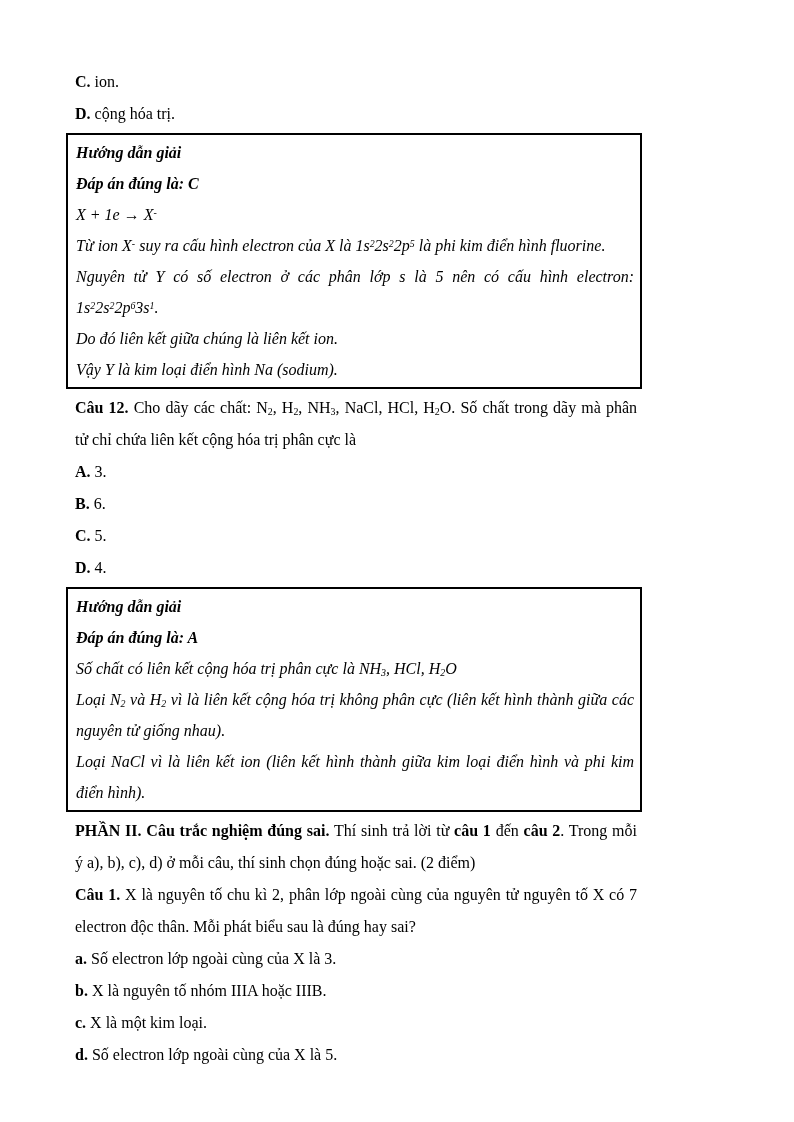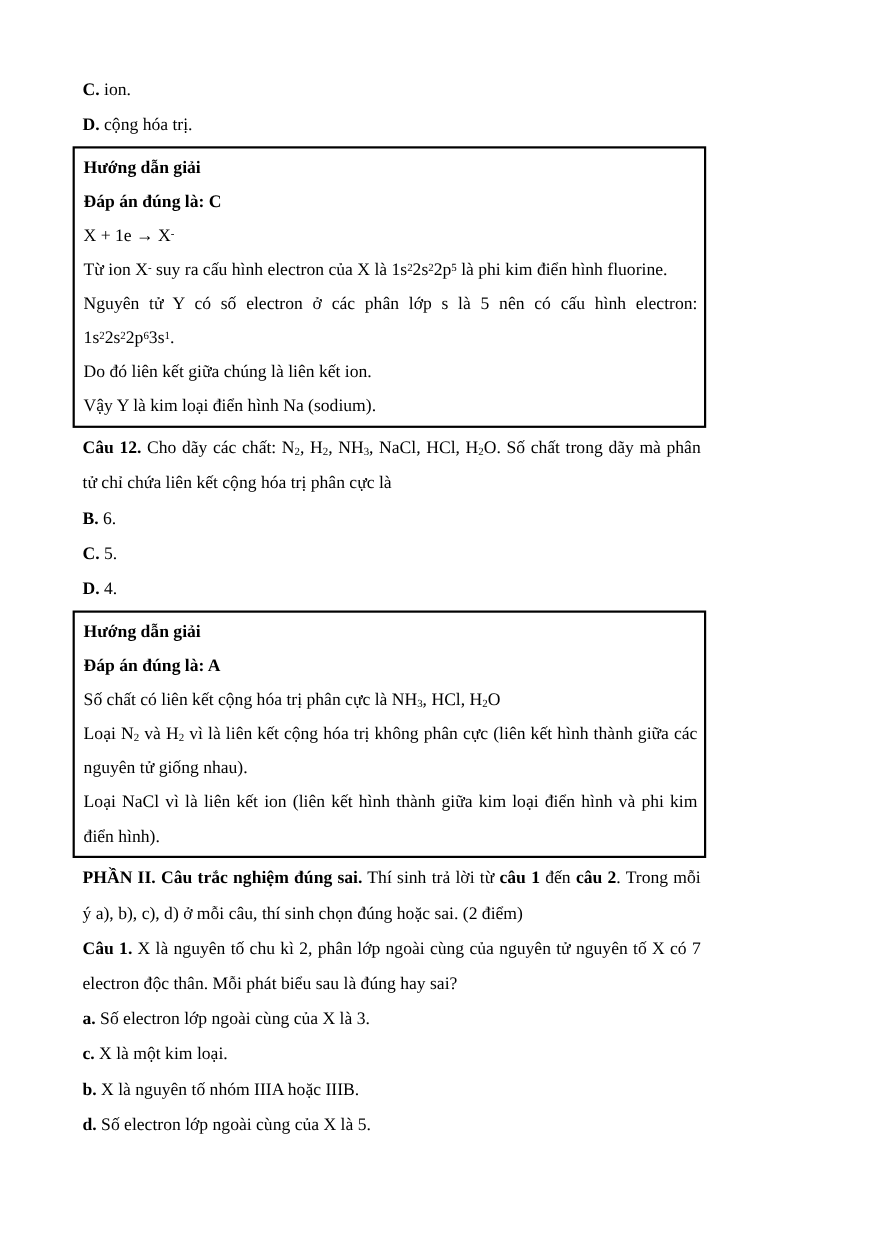--- a/index.html
+++ b/index.html
@@ -26,21 +26,21 @@
     text-align: justify;
     text-align-last: justify;
   }
   .line.last { text-align-last: left; }
   .solution-box {
     border: 2px solid #000000;
     margin: 3px 0;
     padding: 2px 6px 2px 8px;
     box-sizing: border-box;
   }
-  .solution-box .line { line-height: 31px; }
+  .solution-box .line { line-height: 31px; font-style: italic; }
   .b { font-weight: bold; }
   .i { }
   sup, sub {
     font-size: 0.62em;
     line-height: 0;
   }
   sup { vertical-align: baseline; position: relative; top: -0.45em; }
   sub { vertical-align: baseline; position: relative; top: 0.22em; }
 </style>
 </head>
@@ -75,20 +75,23 @@
         </div>
         <div class="para">
           <div class="line last"><span>Vậy Y là kim loại điển hình Na (sodium).</span></div>
         </div>
       </div>
       <div class="para outer">
         <div class="line"><span class="b">Câu 12.</span><span> Cho dãy các chất: N</span><sub>2</sub><span>, H</span><sub>2</sub><span>, NH</span><sub>3</sub><span>, NaCl, HCl, H</span><sub>2</sub><span>O. Số chất trong dãy mà phân</span></div>
         <div class="line last"><span>tử chỉ chứa liên kết cộng hóa trị phân cực là</span></div>
       </div>
       <div class="para outer">
+        <div class="line last"><span class="b">A.</span><span> 3.</span></div>
+      </div>
+      <div class="para outer">
         <div class="line last"><span class="b">B.</span><span> 6.</span></div>
       </div>
       <div class="para outer">
         <div class="line last"><span class="b">C.</span><span> 5.</span></div>
       </div>
       <div class="para outer">
         <div class="line last"><span class="b">D.</span><span> 4.</span></div>
       </div>
       <div class="solution-box" style="border-color: rgb(0, 0, 0);">
         <div class="para">
@@ -114,22 +117,22 @@
         <div class="line last"><span class="i">ý a), b), c), d) ở mỗi câu, thí sinh chọn đúng hoặc sai. (2 điểm)</span></div>
       </div>
       <div class="para outer">
         <div class="line"><span class="b">Câu 1.</span><span> X là nguyên tố chu kì 2, phân lớp ngoài cùng của nguyên tử nguyên tố X có 7</span></div>
         <div class="line last"><span>electron độc thân. Mỗi phát biểu sau là đúng hay sai?</span></div>
       </div>
       <div class="para outer">
         <div class="line last"><span class="b">a.</span><span> Số electron lớp ngoài cùng của X là 3.</span></div>
       </div>
       <div class="para outer">
-        <div class="line last"><span class="b">c.</span><span> X là một kim loại.</span></div>
+        <div class="line last"><span class="b">b.</span><span> X là nguyên tố nhóm IIIA hoặc IIIB.</span></div>
       </div>
       <div class="para outer">
-        <div class="line last"><span class="b">b.</span><span> X là nguyên tố nhóm IIIA hoặc IIIB.</span></div>
+        <div class="line last"><span class="b">c.</span><span> X là một kim loại.</span></div>
       </div>
       <div class="para outer">
         <div class="line last"><span class="b">d.</span><span> Số electron lớp ngoài cùng của X là 5.</span></div>
       </div>
     </div>
 </div>
 
 </body></html>

